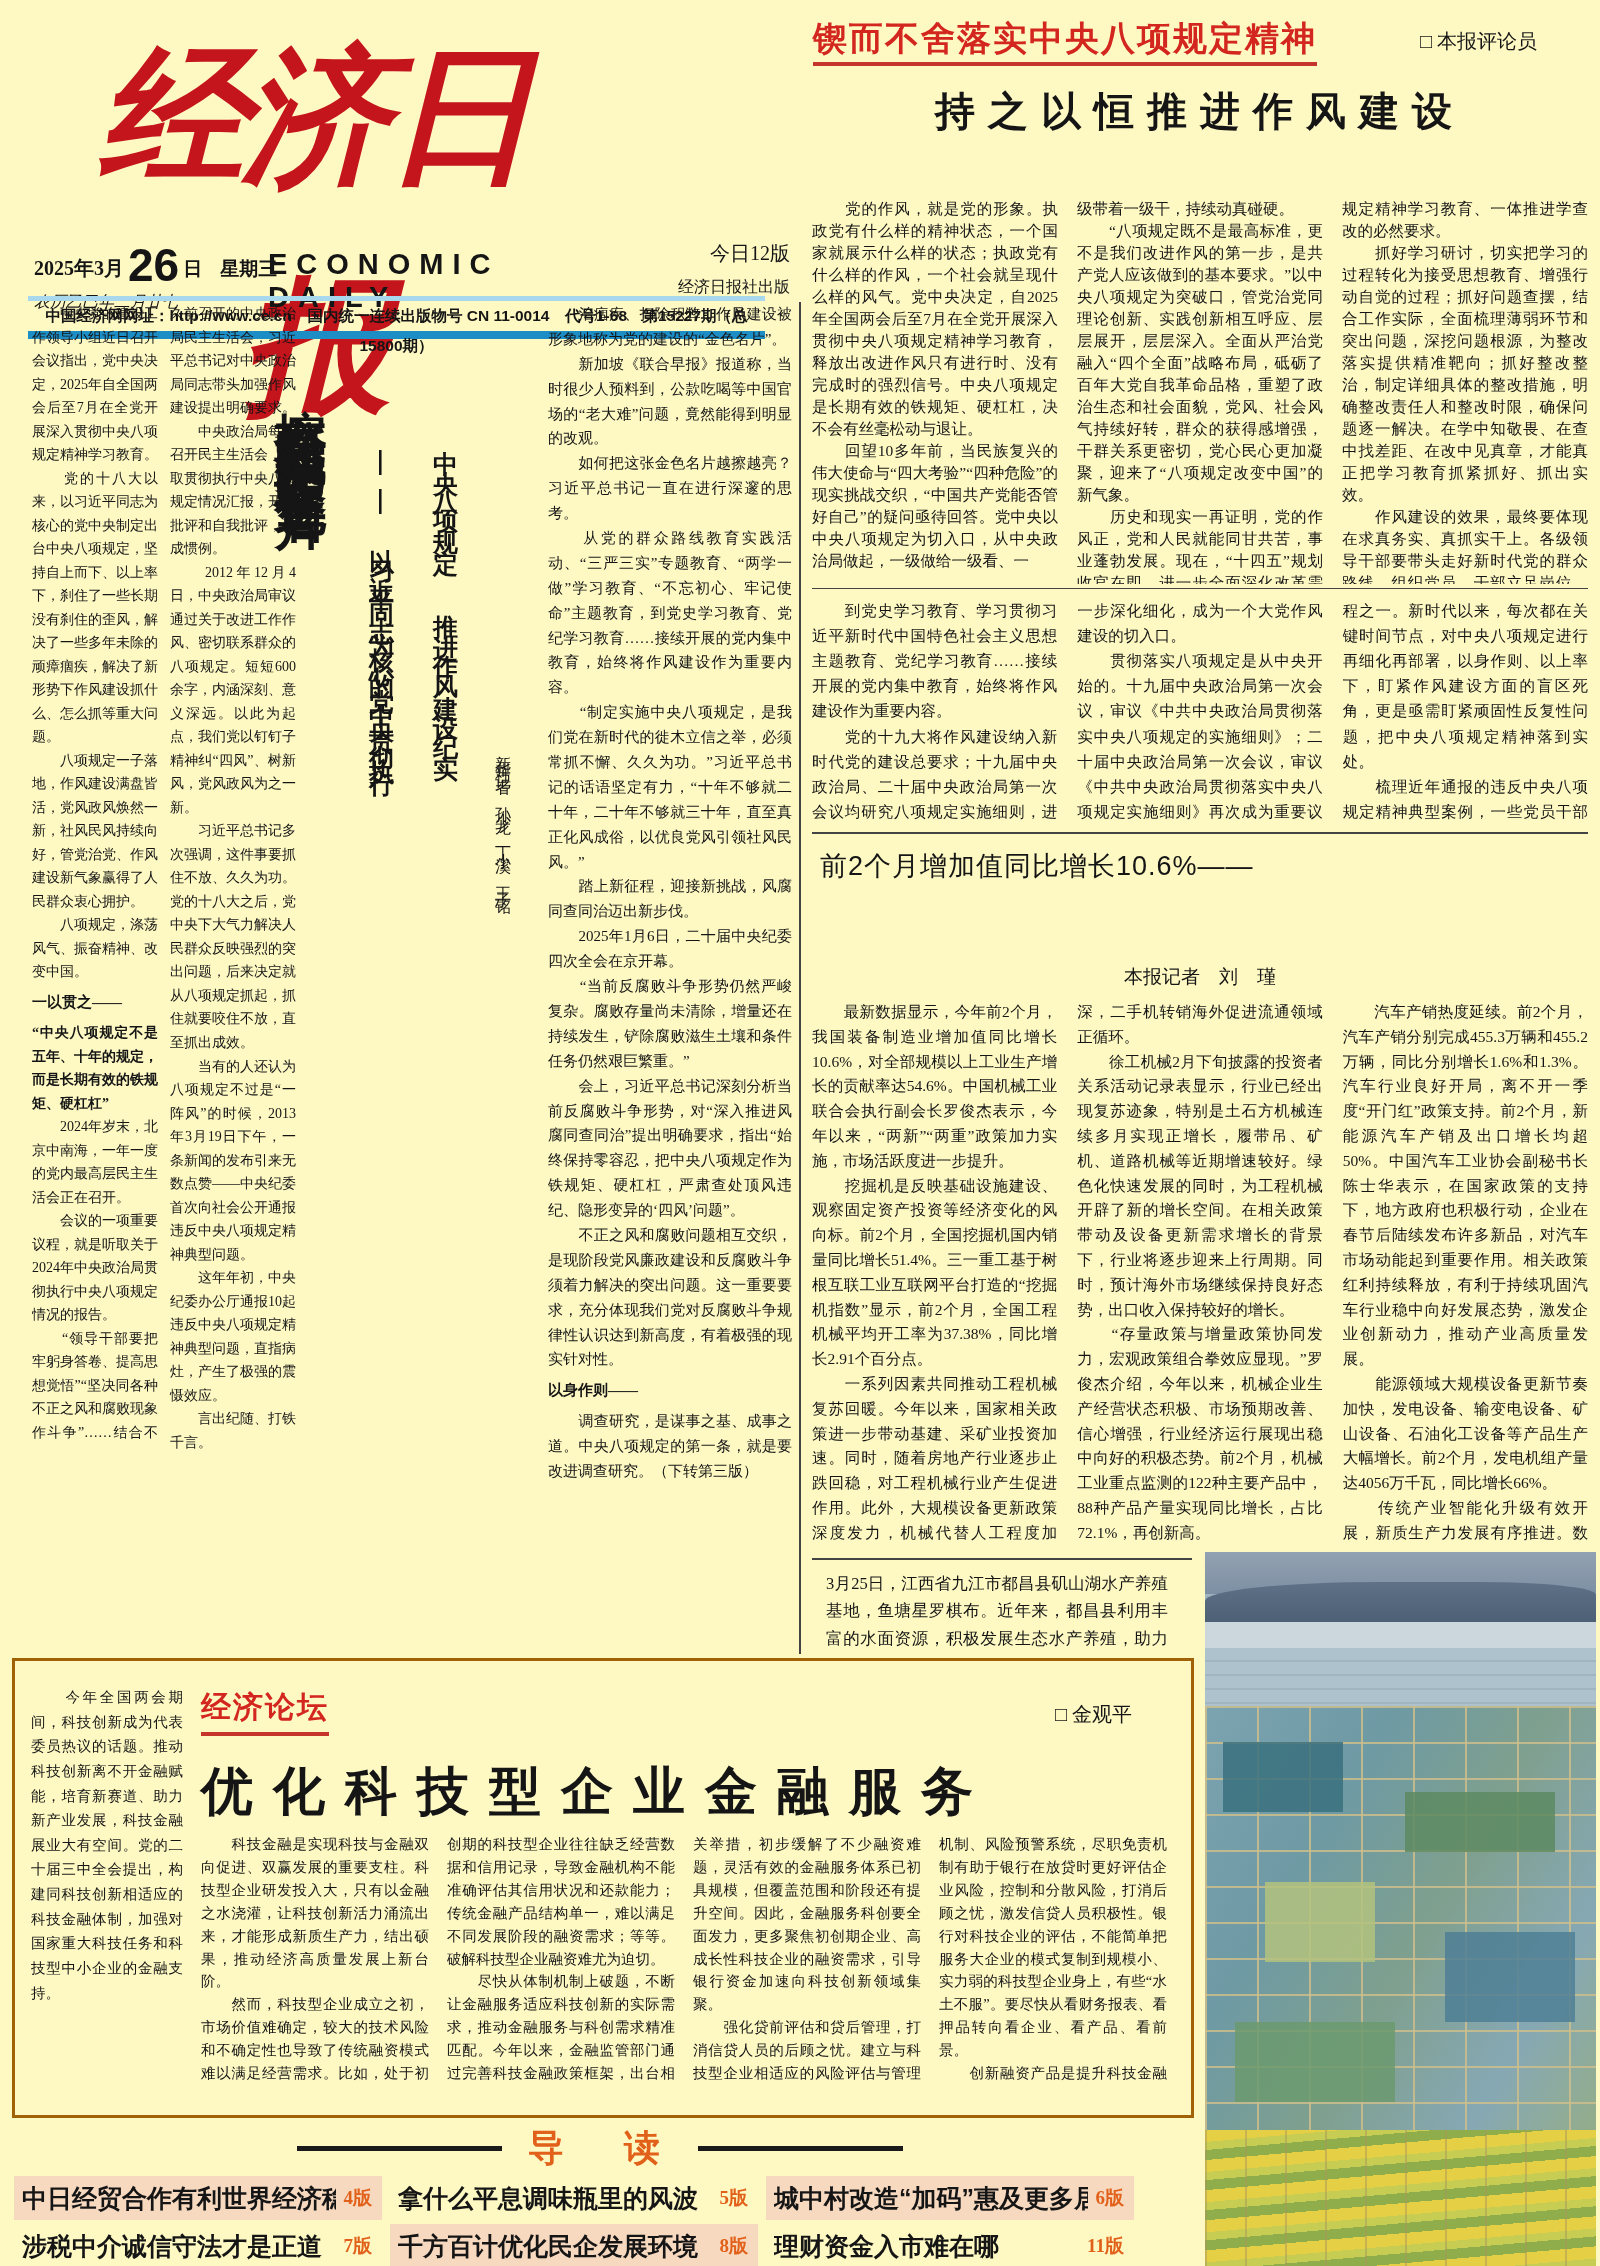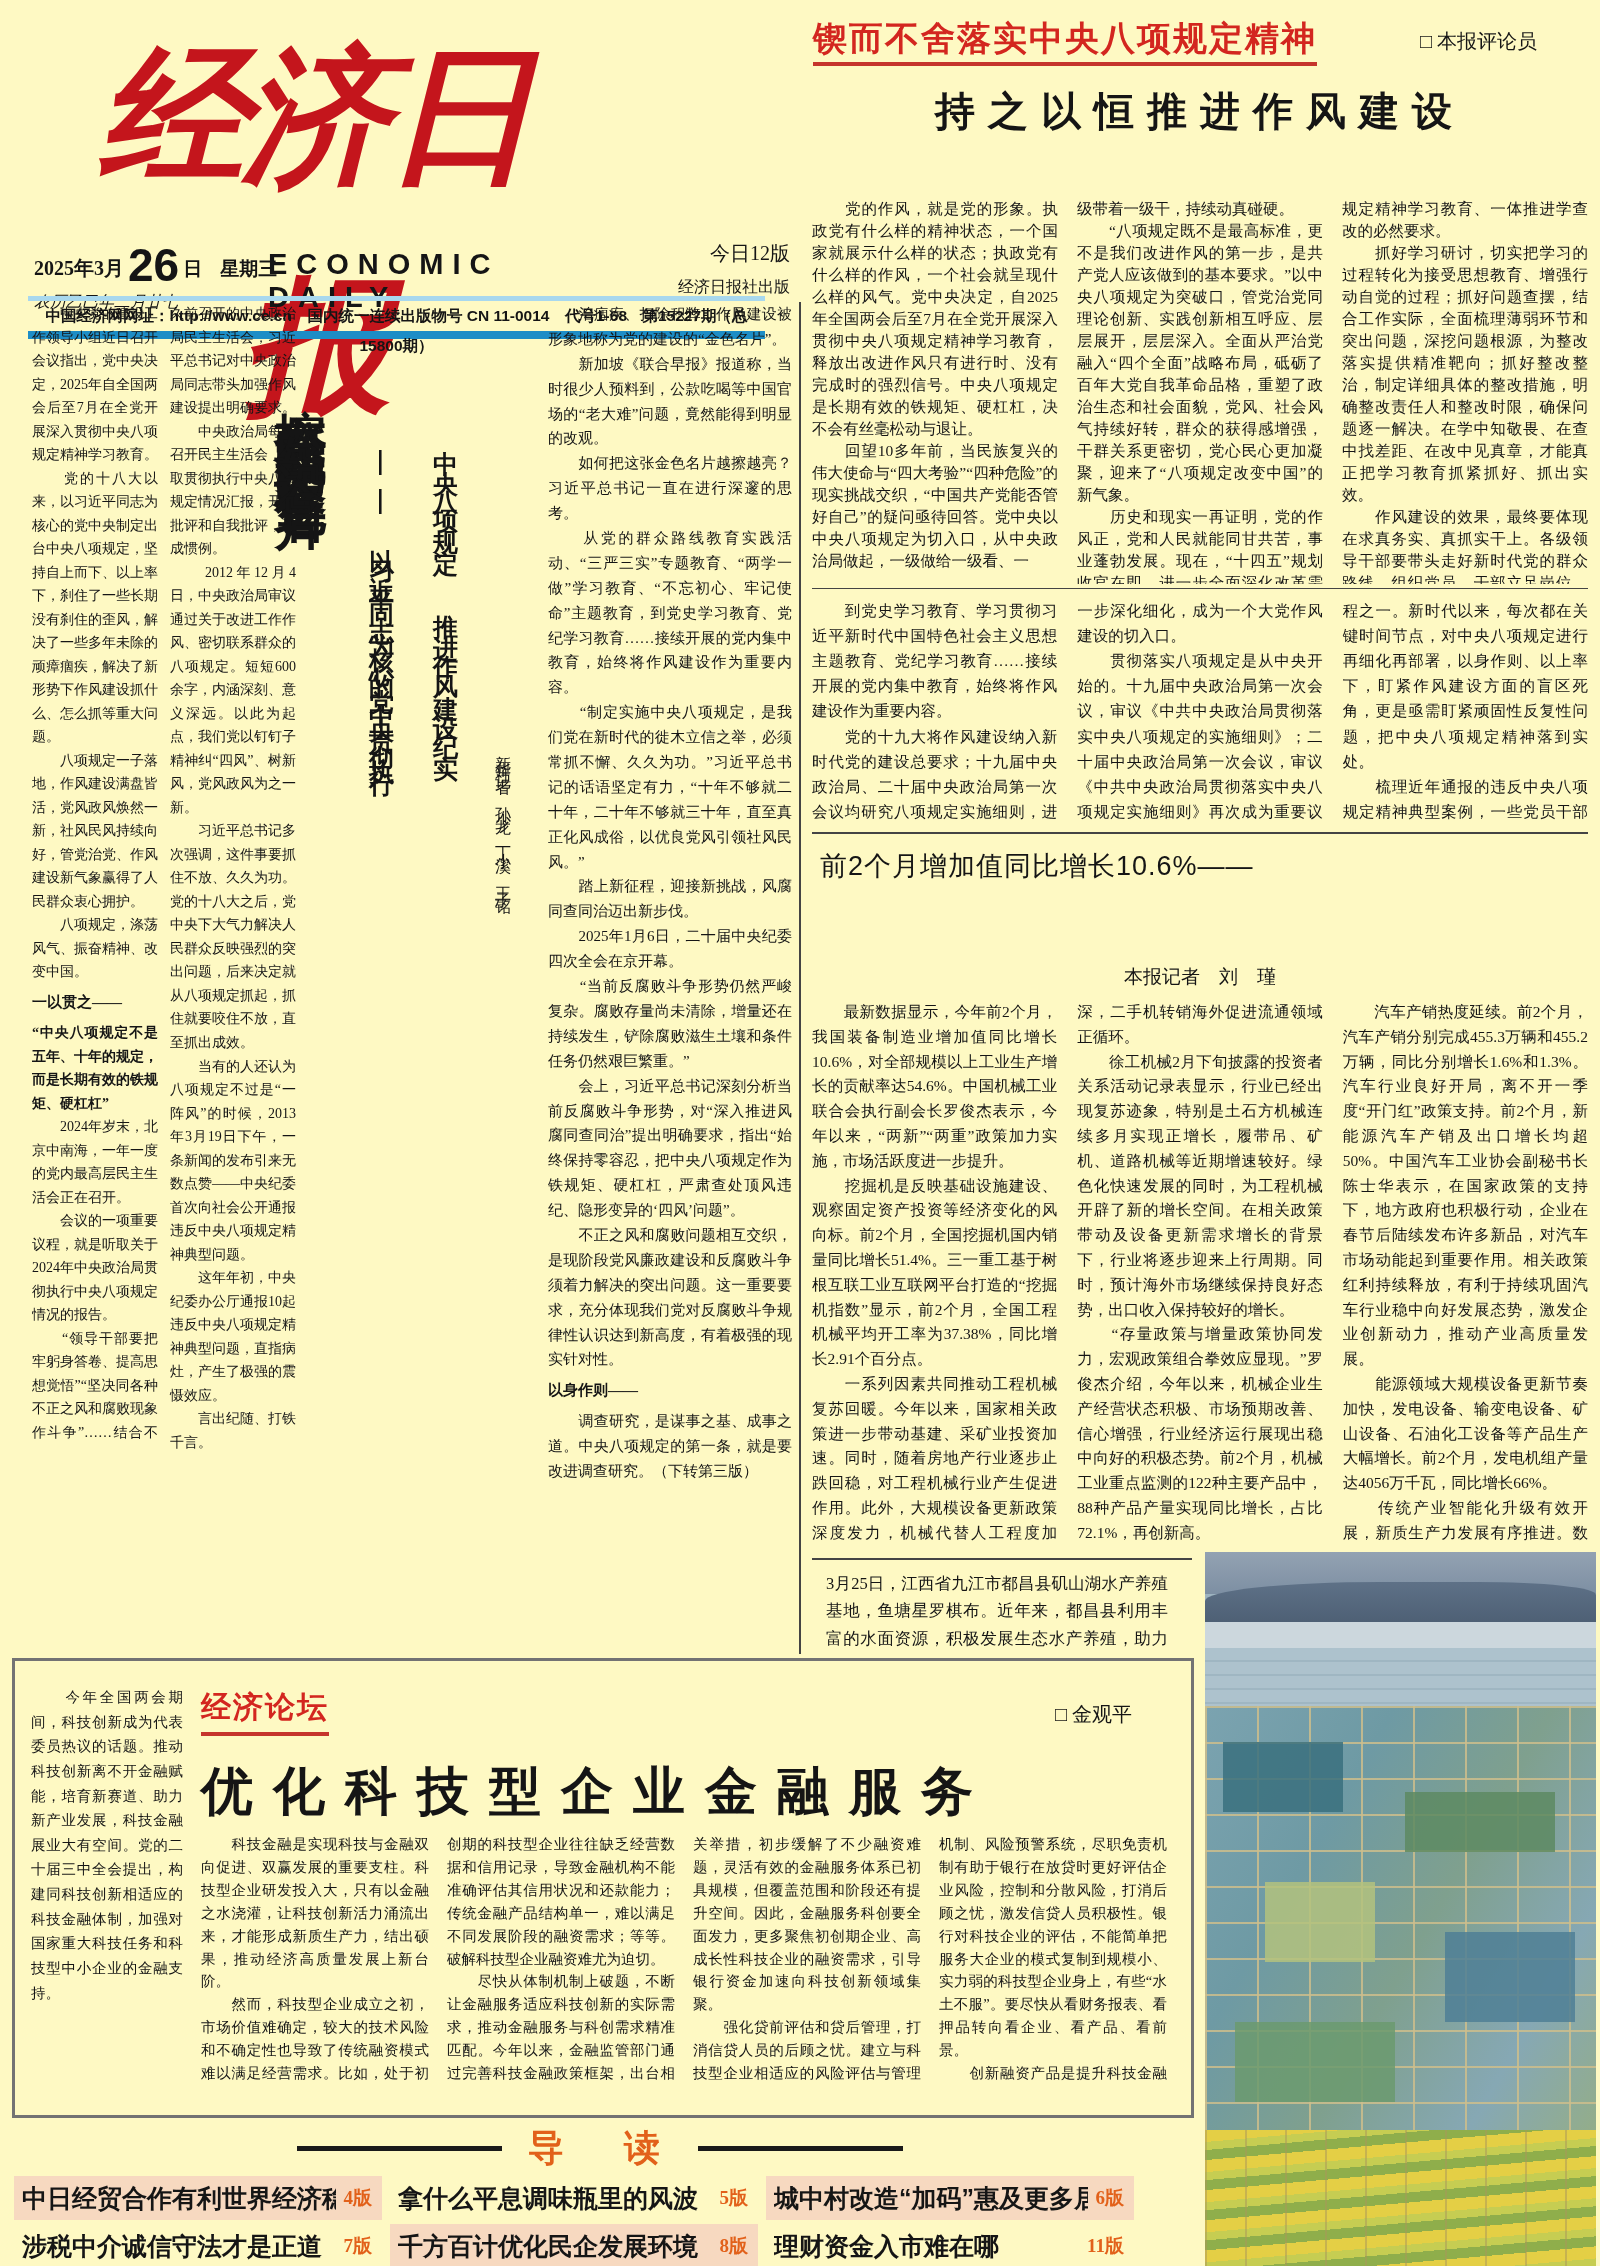--- a/index.html
+++ b/index.html
@@ -72,21 +72,21 @@
       background:
         repeating-linear-gradient(90deg,rgba(205,190,140,.85) 0 2px,transparent 2px 52px),
         repeating-linear-gradient(180deg,rgba(205,190,140,.85) 0 2px,transparent 2px 36px),
         linear-gradient(120deg,#7ba3b0 0%,#6e9aa4 30%,#7fa08e 55%,#86a8b4 80%,#93ad8a 100%);}
   .patch{position:absolute;opacity:.85;}
   .ph-fields{left:0;top:578px;width:100%;height:136px;
       background:
         repeating-linear-gradient(90deg,rgba(170,150,90,.5) 0 2px,transparent 2px 40px),
         repeating-linear-gradient(175deg,#e4cf45 0 12px,#c6cd52 12px 20px,#8fae4b 20px 30px);}
   
-  #forum-box{left:12px;top:1658px;width:1176px;height:454px;border:3px solid #737373;}
+  #forum-box{left:12px;top:1658px;width:1176px;height:454px;border:3px solid #a16207;}
   #fm-intro{left:16px;top:24px;width:152px;height:402px;font-size:14.5px;line-height:1.7;}
   #fm-label{left:186px;top:26px;font-size:30px;font-weight:900;color:#d3261f;
             border-bottom:4px solid #c5352c;padding-bottom:4px;letter-spacing:2px;}
   #fm-author{left:1040px;top:40px;font-size:20px;}
   #fm-headline{left:186px;top:84px;width:966px;font-size:52px;
                font-weight:900;letter-spacing:20px;margin-top:12px;}
   #fm-body{left:186px;top:172px;width:966px;height:262px;column-count:4;column-gap:18px;
            font-size:14.5px;line-height:1.58;}
   
   #dd-head{left:12px;top:2126px;width:1176px;height:44px;display:flex;align-items:center;

